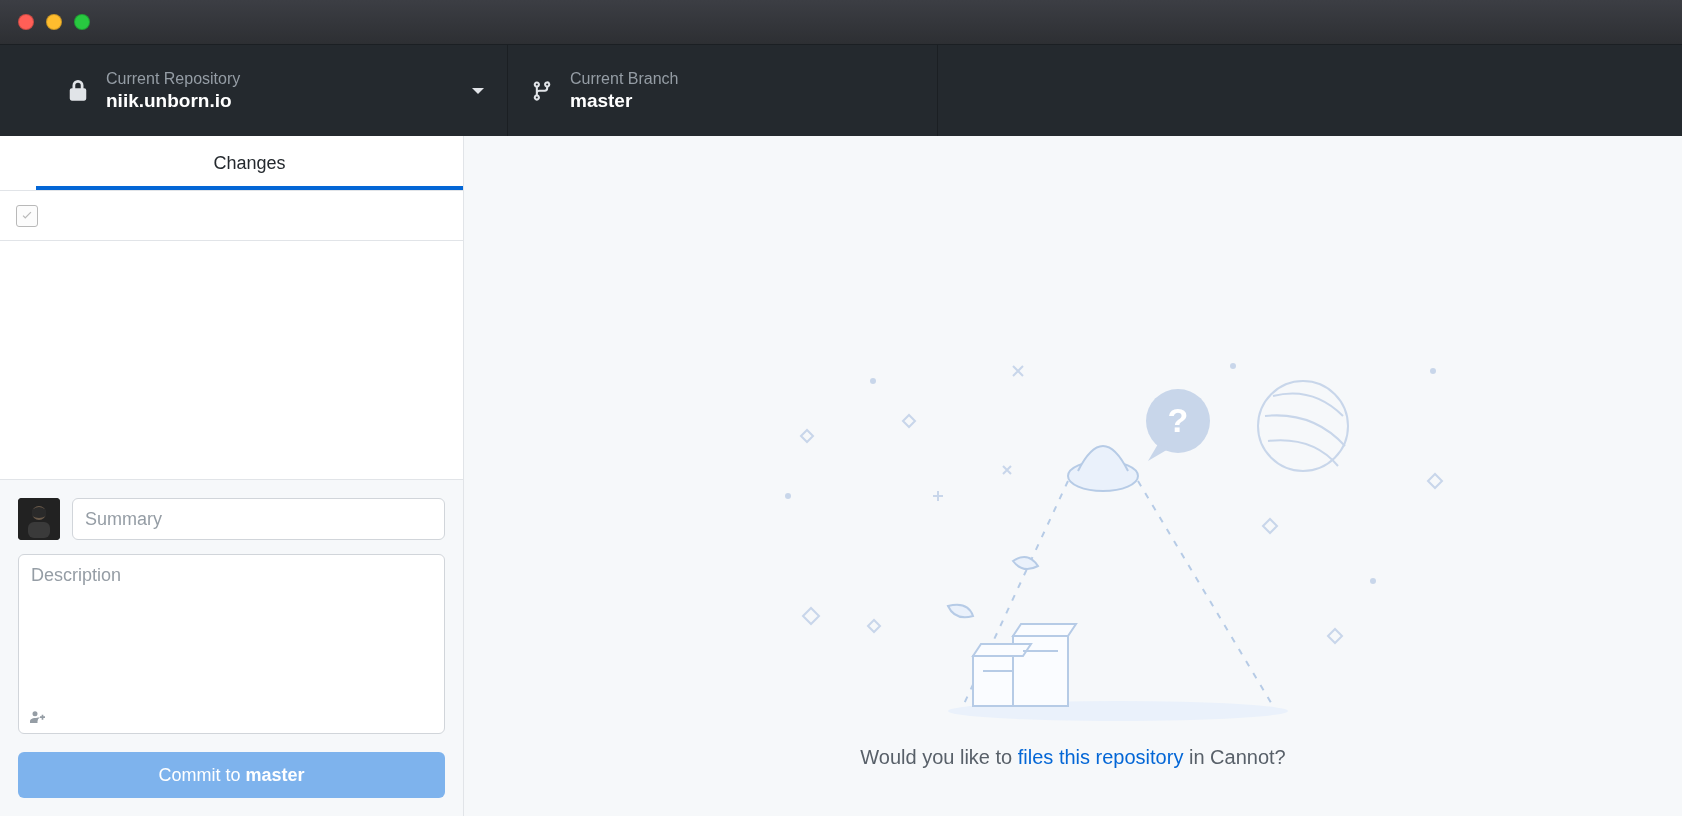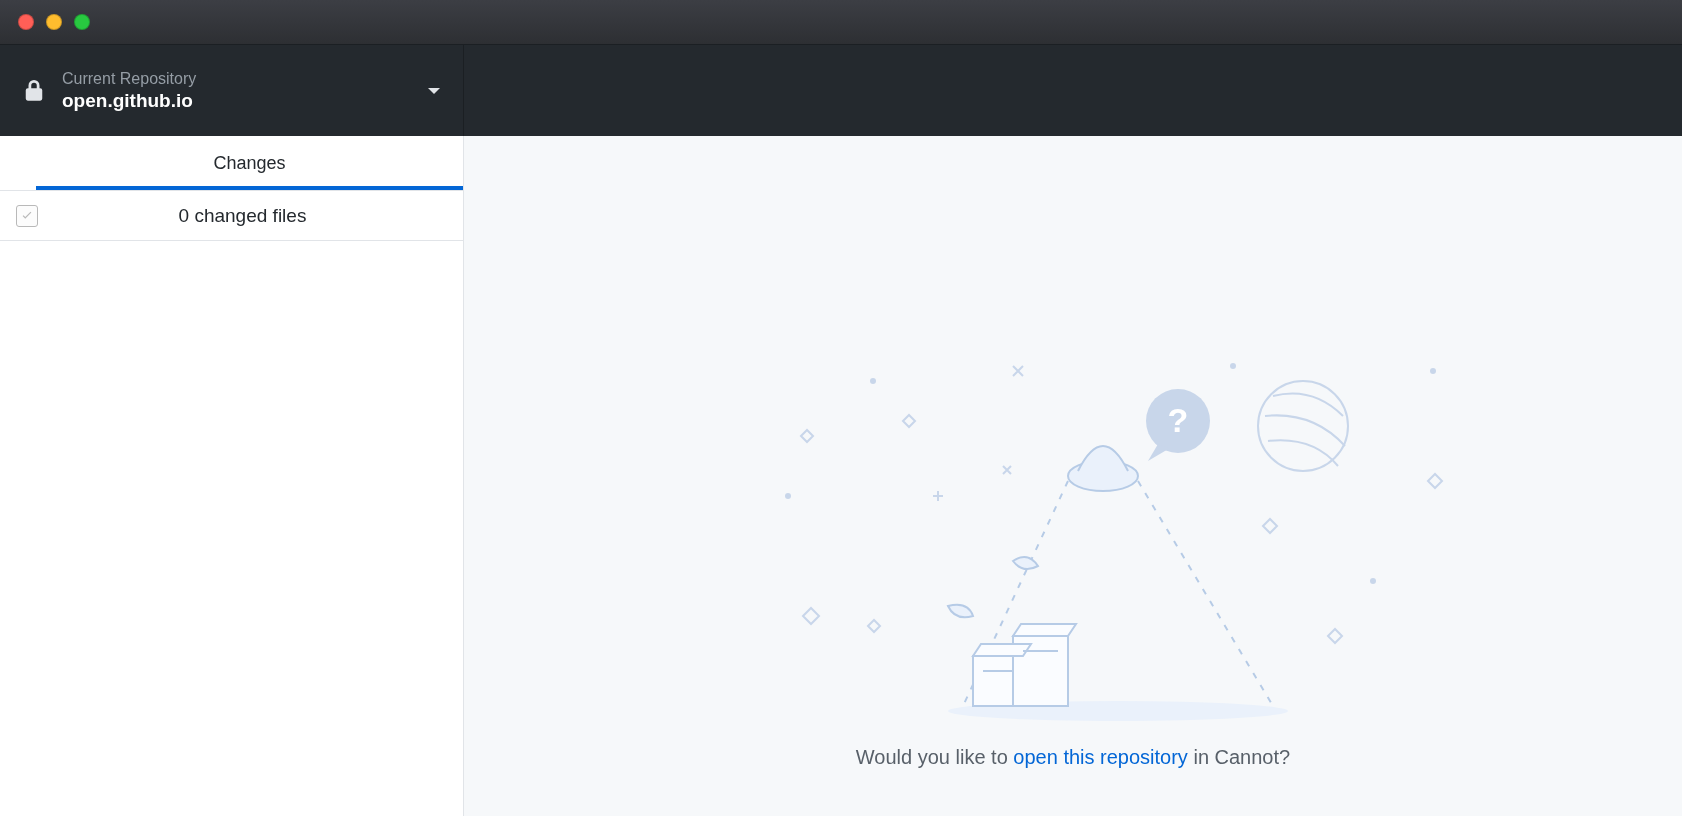--- a/index.html
+++ b/index.html
@@ -39,21 +39,21 @@
   border-top: 1px solid #1b1f23;
 }
 .toolbar-section {
   display: flex;
   align-items: center;
   padding: 0 22px;
   border-right: 1px solid #1b1f23;
   gap: 16px;
   cursor: default;
 }
-.toolbar-section.repo { width: 464px; justify-content: center; }
+.toolbar-section.repo { width: 464px; justify-content: center; margin-left: 44px; }
 .toolbar-section.branch { width: 430px; }
 .toolbar-section.publish { width: 432px; }
 .toolbar-icon { width: 24px; height: 24px; flex-shrink: 0; display: flex; align-items: center; justify-content: center; }
 .toolbar-icon svg { fill: #e1e4e8; width: 22px; height: 22px; }
 .toolbar-text { display: flex; flex-direction: column; gap: 2px; }
 .toolbar-label { font-size: 16px; color: #959da5; }
 .toolbar-value { font-size: 19px; font-weight: 600; color: #fff; }
 .toolbar-subtext { font-size: 16px; color: #959da5; }
 .toolbar-caret { margin-left: auto; }
 .toolbar-caret svg { fill: #e1e4e8; width: 14px; height: 10px; }
@@ -105,48 +105,82 @@
 <div class="toolbar">
   <div class="toolbar-section repo">
     <div style="display:flex;align-items:center;gap:16px;">
       <span class="toolbar-icon">
         <svg viewBox="0 0 16 16">
             <path d="M4 6V4a4 4 0 118 0v2h.5A1.5 1.5 0 0114 7.5v6A1.5 1.5 0 0112.5 15h-9A1.5 1.5 0 012 13.5v-6A1.5 1.5 0 013.5 6H4zm2 0h4V4a2 2 0 10-4 0v2z"></path>
           </svg>
       </span>
       <div class="toolbar-text">
         <span class="toolbar-label">Current Repository</span>
-        <span class="toolbar-value">open.github.io</span>
+        <span class="toolbar-value">niik.unborn.io</span>
       </div>
     </div>
     <span class="toolbar-caret">
       <svg viewBox="0 0 14 10">
           <path d="M1 2l6 6 6-6z"></path>
         </svg>
     </span>
   </div>
 
+  <div class="toolbar-section branch">
+    <span class="toolbar-icon">
+      <svg viewBox="0 0 16 16">
+          <path d="M11.75 2.5a.75.75 0 100 1.5.75.75 0 000-1.5zM9.5 3.25a2.25 2.25 0 113 2.122V6A2.5 2.5 0 0110 8.5H6a1 1 0 00-1 1v1.128a2.251 2.251 0 11-1.5 0V5.372a2.25 2.25 0 111.5 0v1.836A2.492 2.492 0 016 7h4a1 1 0 001-1v-.628A2.25 2.25 0 019.5 3.25zM4.25 2.5a.75.75 0 100 1.5.75.75 0 000-1.5zm0 9.5a.75.75 0 100 1.5.75.75 0 000-1.5z"></path>
+        </svg>
+    </span>
+    <div class="toolbar-text">
+      <span class="toolbar-label">Current Branch</span>
+      <span class="toolbar-value">master</span>
+    </div>
+  </div>
 
 </div>
 
 <div class="body">
   <div class="sidebar">
     <div class="tabs">
       <div class="tab active">Changes</div>
     </div>
     <div class="changes-header">
       <div class="check">
         <svg viewBox="0 0 16 16">
             <path d="M13 4L6 11 3 8l1-1 2 2 6-6z"></path>
           </svg>
       </div>
-      <div class="changes-title">0 changed files</div>
     </div>
     <div class="changes-list"></div>
 
+    <div class="commit-form">
+      <div class="summary-row">
+        <div class="avatar">
+          <svg viewBox="0 0 42 42">
+              <rect width="42" height="42" fill="#222"></rect>
+              <circle cx="21" cy="15" r="7" fill="#6a5a4a"></circle>
+              <rect x="10" y="24" width="22" height="16" rx="6" fill="#3a3a3a"></rect>
+              <path d="M14 12 Q21 6 28 12 L28 18 Q21 22 14 18 Z" fill="#2a2a2a"></path>
+            </svg>
+        </div>
+        <input class="input" placeholder="Summary" style="">
+      </div>
+      <div class="textarea-wrap">
+        <textarea class="textarea" placeholder="Description" style=""></textarea>
+        <div class="coauthor">
+          <svg viewBox="0 0 24 20">
+              <path d="M6 8a3 3 0 100-6 3 3 0 000 6zm0 2c-3 0-6 1.5-6 4v2h9v-2a5 5 0 013-4.5C10.5 9 8 10 6 10zm10-2V6h-2v2h-2v2h2v2h2v-2h2V8h-2z"></path>
+            </svg>
+        </div>
+      </div>
+      <button class="commit-btn">
+        <span>Commit to </span><span class="branch-name">master</span>
+      </button>
+    </div>
   </div>
 
   <div class="main">
     <div class="empty-state">
       <div class="illustration">
         <svg viewBox="0 0 800 400">
           <g stroke="#c8d6ea" stroke-width="2" fill="none">
 
             <circle cx="630" cy="100" r="45" stroke-width="2"></circle>
             <path d="M600 70 Q640 60 670 90 M592 90 Q640 85 672 120 M595 115 Q640 110 665 140" stroke-width="2"></path>
@@ -186,17 +220,17 @@
             <path d="M755 155 l7 -7 l7 7 l-7 7 z"></path>
 
             <path d="M340 40 l10 10 m0 -10 l-10 10"></path>
             <path d="M330 140 l8 8 m0 -8 l-8 8"></path>
 
             <path d="M260 170 h10 m-5 -5 v10"></path>
           </g>
         </svg>
       </div>
       <div class="empty-sub">
-        <span>Would you like to </span><a class="empty-link">open this repository</a><span> in Cannot?</span>
+        <span>Would you like to </span><a class="empty-link">files this repository</a><span> in Cannot?</span>
       </div>
     </div>
   </div>
 </div>
 
 </body></html>

